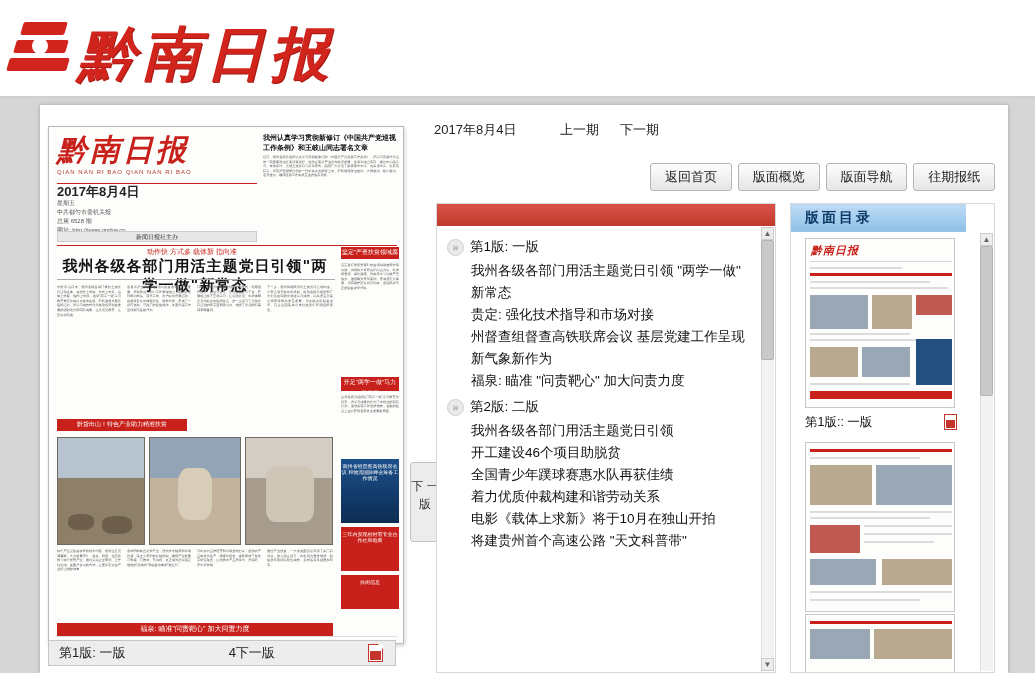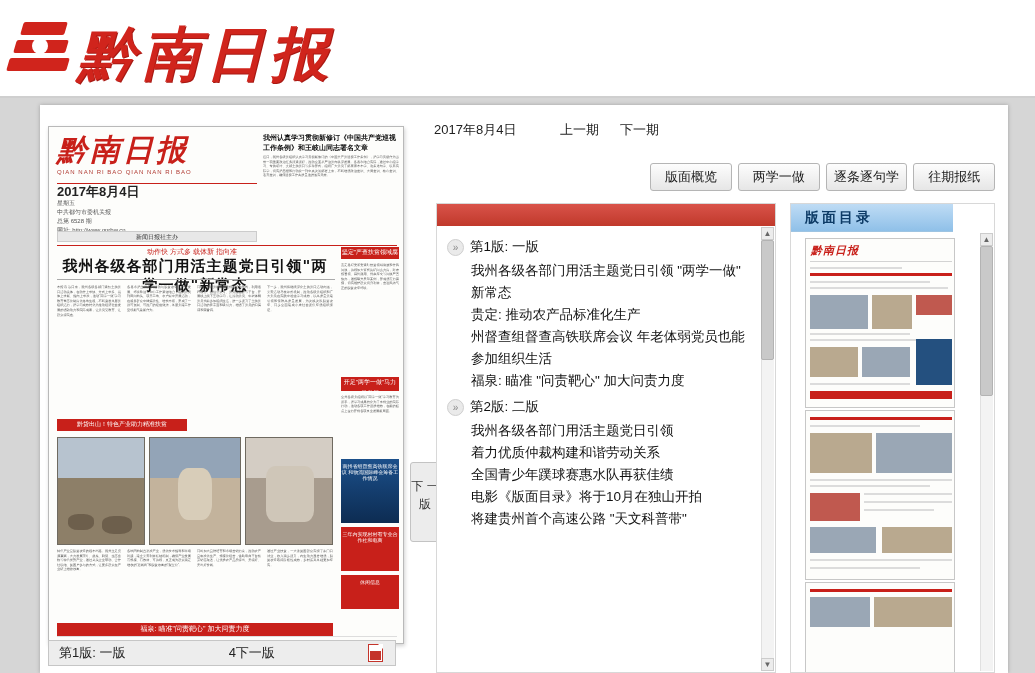--- a/index.html
+++ b/index.html
@@ -266,21 +266,21 @@
 
   
   .dir-panel {
     position: absolute; left: 790px; top: 203px;
     width: 205px; height: 470px;
     background: #ffffff;
     border: 1px solid #d8d8d8;
   }
   .dir-head {
     position: absolute; left: 0; top: 0;
-    width: 162px; height: 28px;
+    width: 175px; height: 28px;
     background: linear-gradient(180deg,#bfdcf5,#8fc0e8);
     border-bottom: 1px solid #9ec4e2;
   }
   .dir-head .dir-title {
     position: absolute; left: 14px; top: 5px;
     font-size: 14px; font-weight: bold; color: #0d3b66;
     letter-spacing: 3px;
   }
   .dir-body {
     position: absolute; left: 0; top: 28px;
@@ -438,47 +438,48 @@
     <span>下 一 版</span>
   </div>
 
   <div class="topbar">
     <div class="date">2017年8月4日</div>
     <div class="prev">上一期</div>
     <div class="next">下一期</div>
   </div>
 
   <div class="btnrow">
+    <div class="btn">返回首页</div>
     <div class="btn">版面概览</div>
-    <div class="btn">两学一做</div>
-    <div class="btn">逐条逐句学</div>
+    <div class="btn">版面导航</div>
     <div class="btn">往期报纸</div>
   </div>
 
   <div class="list-panel">
     <div class="list-head"></div>
     <div class="list-body">
 
       <div class="sec-head">
         <div class="sec-chevrons">»</div>
         <div class="sec-title">第1版: 一版</div>
       </div>
       <div class="art-item">我州各级各部门用活主题党日引领 "两学一做" 新常态</div>
-      <div class="art-item">贵定: 推动农产品标准化生产</div>
-      <div class="art-item">州督查组督查高铁联席会议 年老体弱党员也能参加组织生活</div>
+      <div class="art-item">贵定: 强化技术指导和市场对接</div>
+      <div class="art-item">州督查组督查高铁联席会议 基层党建工作呈现新气象新作为</div>
       <div class="art-item">福泉: 瞄准 "问责靶心"  加大问责力度</div>
 
       <div class="sec-head">
         <div class="sec-chevrons">»</div>
         <div class="sec-title">第2版: 二版</div>
       </div>
       <div class="art-item">我州各级各部门用活主题党日引领</div>
+      <div class="art-item">开工建设46个项目助脱贫</div>
+      <div class="art-item">全国青少年蹼球赛惠水队再获佳绩</div>
       <div class="art-item">着力优质仲裁构建和谐劳动关系</div>
-      <div class="art-item">全国青少年蹼球赛惠水队再获佳绩</div>
-      <div class="art-item">电影《版面目录》将于10月在独山开拍</div>
+      <div class="art-item">电影《载体上求新》将于10月在独山开拍</div>
       <div class="art-item">将建贵州首个高速公路 "天文科普带"</div>
 
     </div>
 
     <div class="scroll-track"></div>
     <div class="scroll-arrow" style="top:23px;">▲</div>
     <div class="scroll-thumb"></div>
     <div class="scroll-arrow" style="top:454px;">▼</div>
   </div>
 
@@ -499,20 +500,24 @@
         <div class="t-photo b" style="left:66px; top:56px; width:40px; height:34px;"></div>
         <div class="t-photo r" style="left:110px; top:56px; width:36px; height:20px;"></div>
         <div class="t-line" style="left:4px; top:94px; width:100px;"></div>
         <div class="t-line" style="left:4px; top:100px; width:142px;"></div>
         <div class="t-photo b" style="left:4px; top:108px; width:48px; height:30px;"></div>
         <div class="t-photo" style="left:56px; top:108px; width:48px; height:30px;"></div>
         <div class="t-blue" style="left:110px; top:100px; width:36px; height:46px;"></div>
         <div class="t-line" style="left:4px; top:144px; width:100px;"></div>
         <div class="t-red" style="left:4px; top:152px; width:142px; height:8px;"></div>
       </div>
+      <div class="thumb-label">
+        <span>第1版:: 一版</span>
+        <span class="pdf-icon-sm"></span>
+      </div>
 
       <div class="thumb">
         <div class="t-line" style="left:4px; top:6px; width:142px; background:#c8201a; height:3px;"></div>
         <div class="t-line" style="left:4px; top:14px; width:110px;"></div>
         <div class="t-photo b" style="left:4px; top:22px; width:62px; height:40px;"></div>
         <div class="t-photo" style="left:70px; top:22px; width:76px; height:40px;"></div>
         <div class="t-line" style="left:4px; top:68px; width:142px;"></div>
         <div class="t-line" style="left:4px; top:74px; width:120px;"></div>
         <div class="t-photo r" style="left:4px; top:82px; width:50px; height:28px;"></div>
         <div class="t-line" style="left:58px; top:82px; width:88px;"></div>

